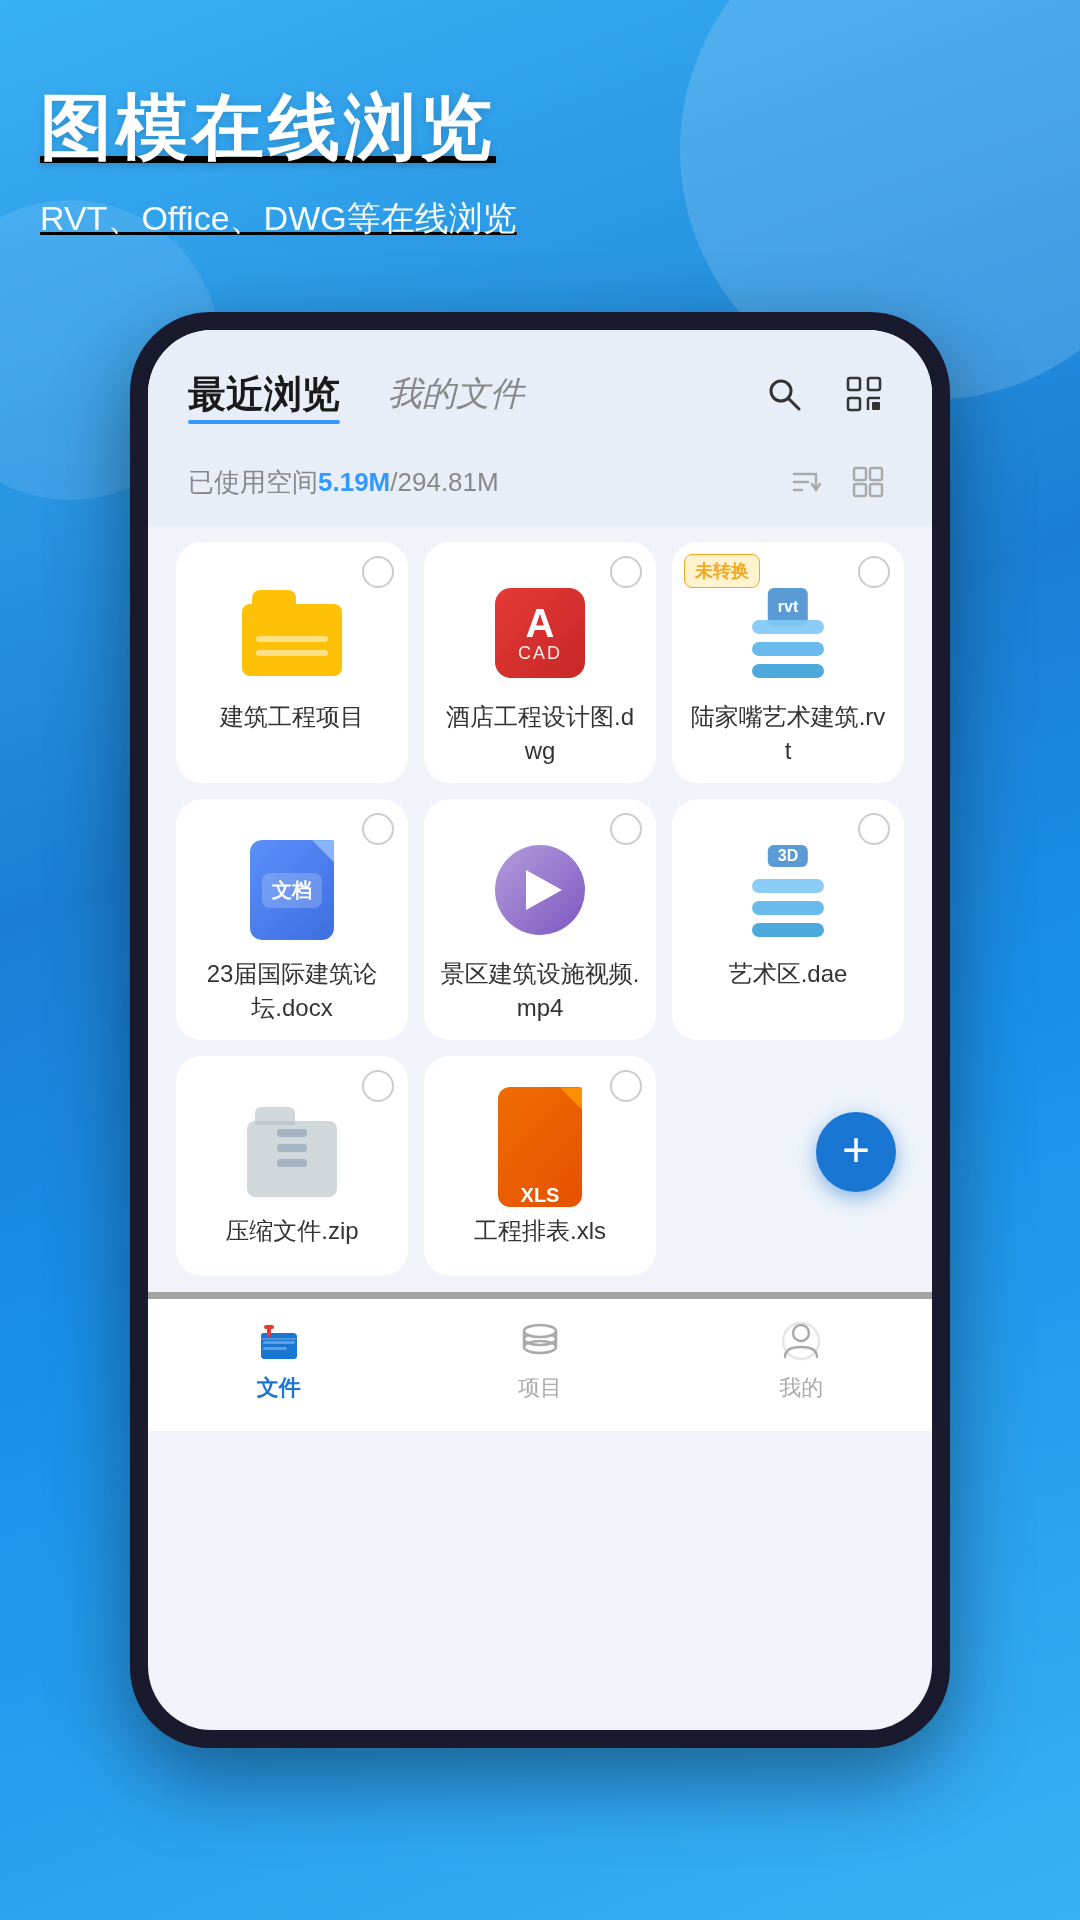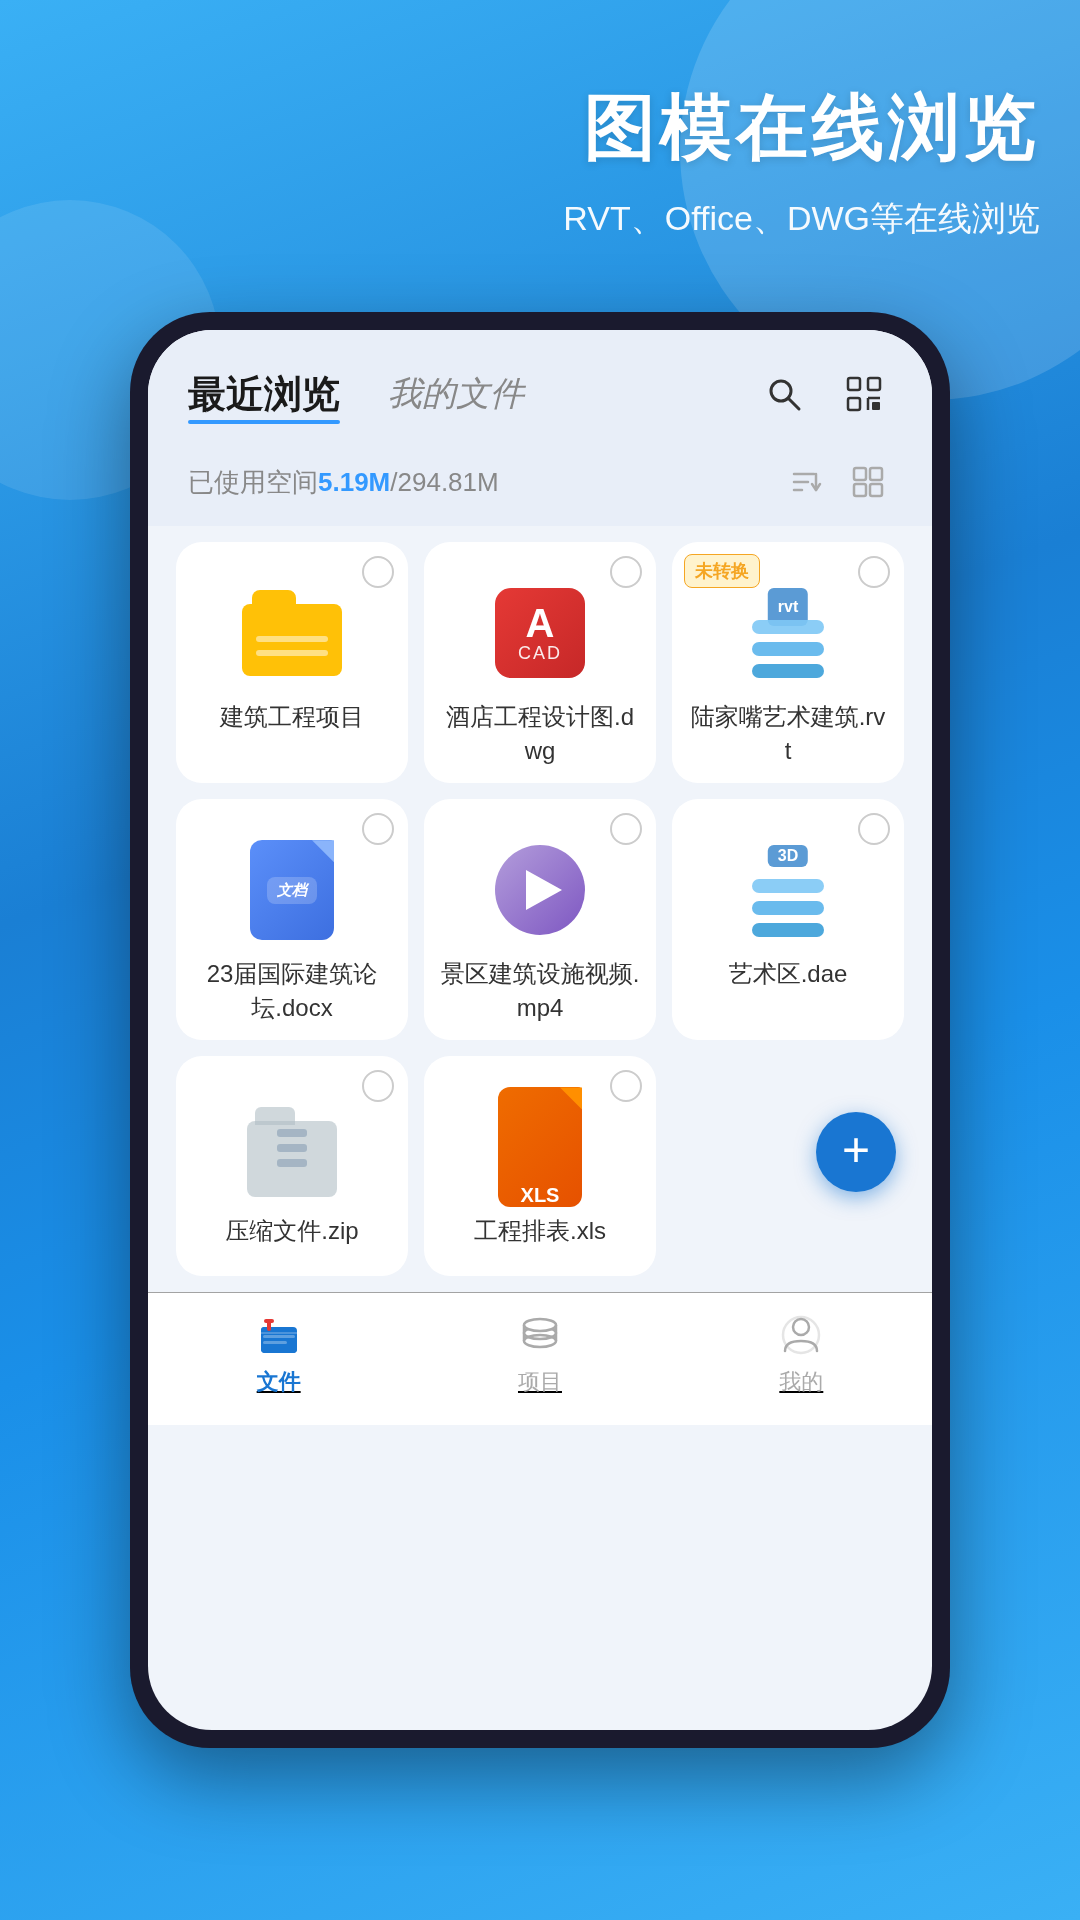--- a/index.html
+++ b/index.html
@@ -24,24 +24,25 @@
     .bg-circle2 {
       position: absolute;
       width: 300px; height: 300px;
       background: rgba(255,255,255,0.1);
       border-radius: 50%;
       top: 200px; left: -80px;
     }
 
     
     .header-section {
-      text-align: right;
+      text-align: left;
       padding: 80px 40px 40px;
       position: relative;
       z-index: 2;
+      text-decoration: underline;
     }
     .header-title {
       font-size: 72px;
       font-weight: 800;
       color: #fff;
       letter-spacing: 4px;
       text-shadow: 0 2px 8px rgba(0,0,0,0.15);
       margin-bottom: 20px;
     }
     .header-subtitle {
@@ -266,27 +267,26 @@
       display: flex; align-items: center; justify-content: center;
     }
     .doc-corner {
       position: absolute;
       top: 0; right: 0;
       width: 22px; height: 22px;
       background: #8ab4fb;
       clip-path: polygon(0 0, 100% 100%, 100% 0);
     }
     .doc-label {
-      font-size: 15px;
+      font-size: 20px;
       color: #fff;
       font-weight: 700;
       background: rgba(255,255,255,0.2);
       padding: 4px 10px;
       border-radius: 8px;
-      font-style: italic;
     }
 
     
     .video-icon {
       width: 90px; height: 90px;
       background: linear-gradient(135deg, #b39ddb, #7e57c2);
       border-radius: 50%;
       display: flex; align-items: center; justify-content: center;
     }
     .play-triangle {
@@ -412,22 +412,21 @@
       margin-top: -4px;
     }
 
     
     .bottom-tabs {
       background: #fff;
       display: flex;
       align-items: center;
       justify-content: space-around;
       padding: 16px 0 28px;
-      border-top: 1px solid #a3a3a3;
-      text-decoration: underline;
+      border-top: 7px solid #a3a3a3;
     }
     .bottom-tab {
       display: flex;
       flex-direction: column;
       align-items: center;
       gap: 6px;
       cursor: pointer;
     }
     .bottom-tab-label {
       font-size: 22px;

